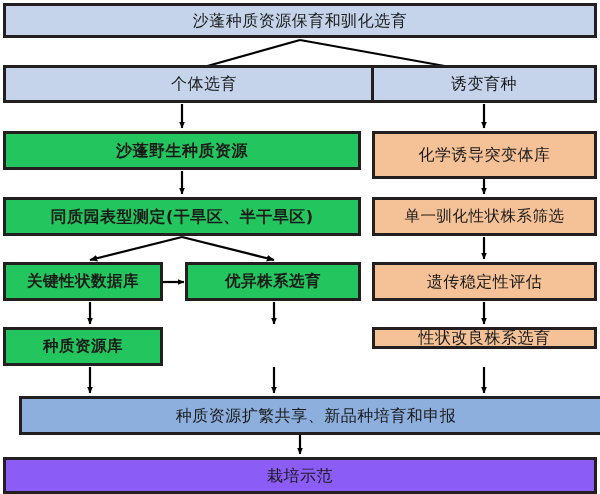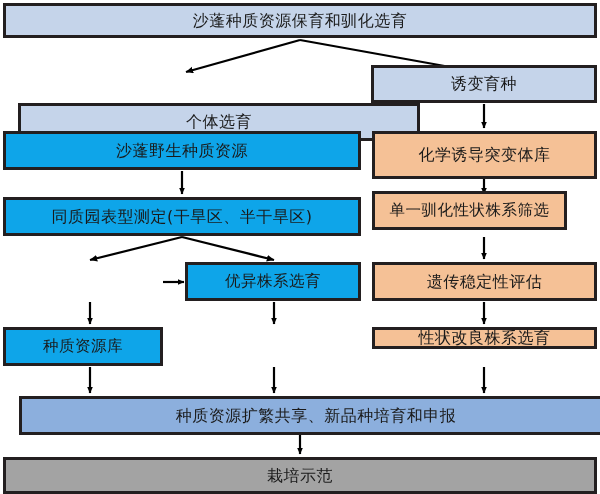--- a/index.html
+++ b/index.html
@@ -23,24 +23,24 @@
     display: flex;
     align-items: center;
     justify-content: center;
     text-align: center;
     color: #1a1a1a;
     line-height: 1.1;
     white-space: nowrap;
     letter-spacing: 0.5px;
   }
   .fill-blue-light { background: #c5d4ea; }
-  .fill-green      { background: #0ea5e9; }
+  .fill-green      { background: #22c55e; font-weight: bold; }
   .fill-orange     { background: #f5c196; }
   .fill-blue-mid   { background: #8cafdd; margin-left: 16px; }
-  .fill-blue-dark  { background: #a3a3a3; }
+  .fill-blue-dark  { background: #8b5cf6; }
 
   .t16 { font-size: 16px; }
   .t15 { font-size: 15.5px; }
 
   svg.edges {
     position: absolute;
     left: 0;
     top: 0;
     width: 600px;
     height: 494px;
@@ -86,29 +86,30 @@
 
     <path d="M90,367 L90,393" stroke="#000000" stroke-width="2.2" fill="none" marker-end="url(#ah2)"></path>
     <path d="M274,367 L274,393" stroke="#000000" stroke-width="2.2" fill="none" marker-end="url(#ah2)"></path>
     <path d="M484,367 L484,393" stroke="#000000" stroke-width="2.2" fill="none" marker-end="url(#ah2)"></path>
 
     <path d="M300,435 L300,454" stroke="#000000" stroke-width="2.2" fill="none" marker-end="url(#ah2)"></path>
   </svg>
 
   <div class="node fill-blue-light t16" style="left:3px; top:3px; width:594px; height:35px;">沙蓬种质资源保育和驯化选育</div>
 
-  <div class="node fill-blue-light t16" style="left:18px; top:65px; width:402px; height:38px;margin-top:38px;">个体选育</div>
+  <div class="node fill-blue-light t16" style="left:3px; top:65px; width:402px; height:38px;">个体选育</div>
   <div class="node fill-blue-light t16" style="left:371px; top:65px; width:226px; height:38px;">诱变育种</div>
 
   <div class="node fill-green t16" style="left:3px; top:131px; width:358px; height:39px;">沙蓬野生种质资源</div>
   <div class="node fill-orange t16" style="left:372px; top:131px; width:225px; height:48px;">化学诱导突变体库</div>
 
   <div class="node fill-green t16" style="left:3px; top:197px; width:358px; height:39px;">同质园表型测定(干旱区、半干旱区)</div>
-  <div class="node fill-orange t15" style="left:372px; top:191px; width:195px; height:39px;">单一驯化性状株系筛选</div>
+  <div class="node fill-orange t15" style="left:372px; top:197px; width:225px; height:39px;">单一驯化性状株系筛选</div>
 
+  <div class="node fill-green t15" style="left:3px; top:262px; width:160px; height:39px;">关键性状数据库</div>
   <div class="node fill-green t15" style="left:185px; top:262px; width:176px; height:39px;">优异株系选育</div>
   <div class="node fill-orange t16" style="left:372px; top:262px; width:225px; height:39px;">遗传稳定性评估</div>
 
   <div class="node fill-green t15" style="left:3px; top:327px; width:160px; height:39px;">种质资源库</div>
   <div class="node fill-orange t16" style="left:372px; top:327px; width:225px; height:22px;">性状改良株系选育</div>
 
   <div class="node fill-blue-mid t16" style="left:3px; top:396px; width:594px; height:39px;">种质资源扩繁共享、新品种培育和申报</div>
 
   <div class="node fill-blue-dark t16" style="left:3px; top:457px; width:594px; height:37px;">栽培示范</div>
 

